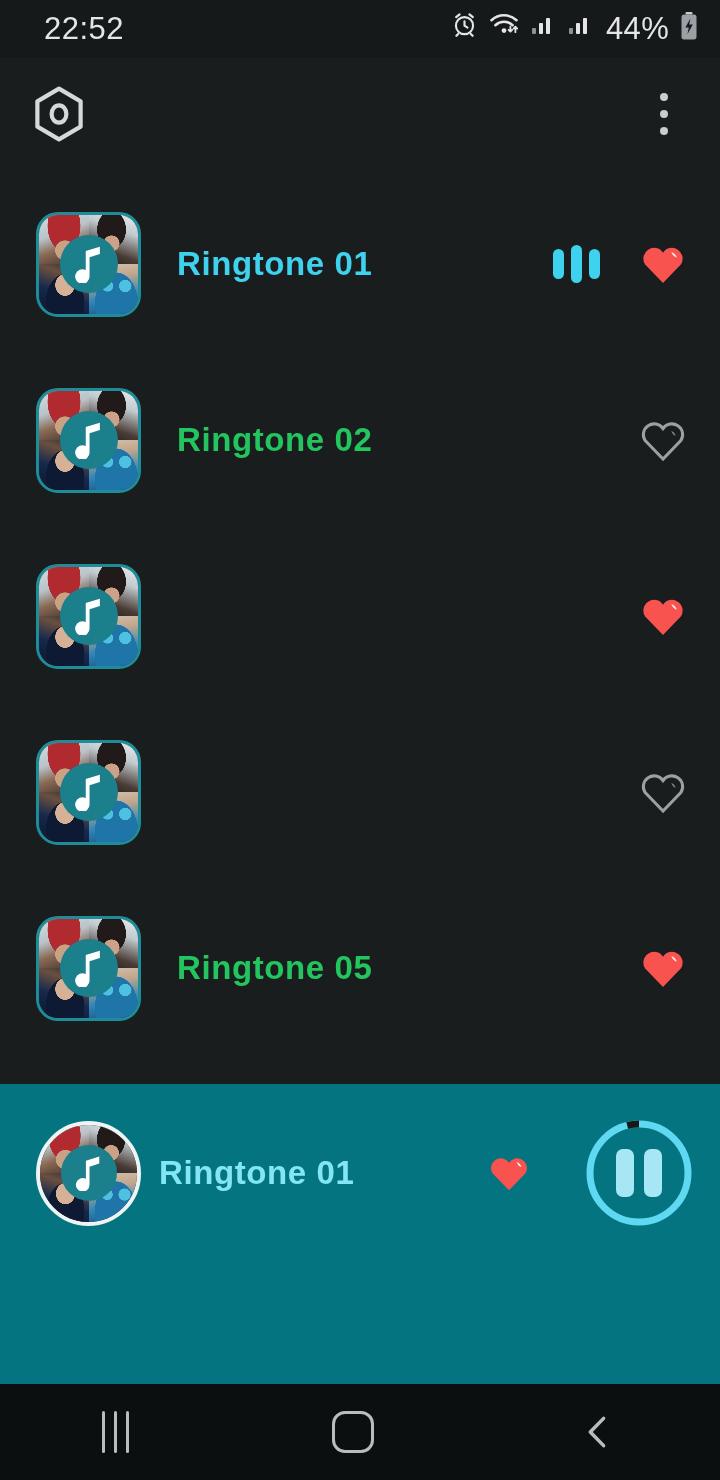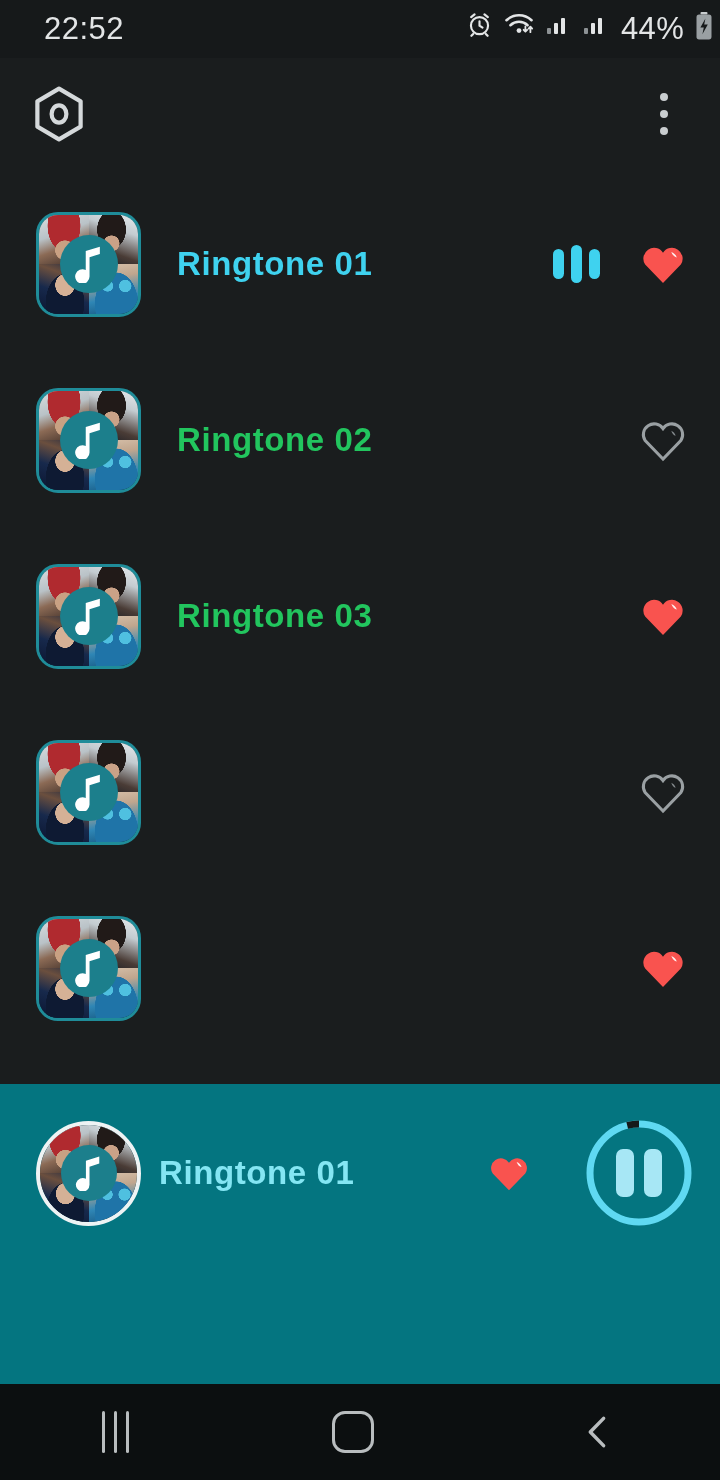--- a/index.html
+++ b/index.html
@@ -14,21 +14,21 @@
     width:720px; height:1480px;
     background:#1a1d1e;
     overflow:hidden;
   }
 
   
   #status-bar {
     position:absolute; top:0; left:0; width:720px; height:58px;
     background:#16191a;
     display:flex; align-items:center;
-    padding:0 7px 0 44px;
+    padding:0 22px 0 44px;
   }
   #status-time {
     color:#e3e5e6; font-size:31px; letter-spacing:0.5px;
     font-family:"Liberation Sans", sans-serif;
   }
   #status-icons {
     margin-left:auto; display:flex; align-items:flex-start; gap:11px;
   }
   #status-icons svg { display:block; }
   #battery-pct {
@@ -301,21 +301,20 @@
         <div class="q q1"></div>
           <div class="q q2"></div>
           <div class="q q3"></div>
           <div class="q q4"></div>
         <div class="note-badge">
           <svg viewBox="0 0 24 28">
               <path d="M20 1.2 9.6 4.4v14.1a5.3 5.3 0 1 0 2.8 4.6V9.1L20 6.6z" fill="#ffffff"></path>
             </svg>
         </div>
       </div>
-      <span class="row-title">Ringtone 03</span>
       <div class="row-right">
         <span>
           <svg class="heart" viewBox="0 0 32 30">
             <path d="M16 28.2 3.6 15.4A7.4 7.4 0 0 1 16 7.1a7.4 7.4 0 0 1 12.4 8.3z" fill="#f9534f"></path>
             <path d="M21.8 6.6c1.9.7 3.2 2.1 3.8 3.8-1.6-.2-3.1-1.8-3.8-3.8z" fill="#ffffff" opacity="0.92"></path>
           </svg>
         </span>
       </div>
     </div>
 
@@ -346,20 +345,21 @@
         <div class="q q1"></div>
           <div class="q q2"></div>
           <div class="q q3"></div>
           <div class="q q4"></div>
         <div class="note-badge">
           <svg viewBox="0 0 24 28">
               <path d="M20 1.2 9.6 4.4v14.1a5.3 5.3 0 1 0 2.8 4.6V9.1L20 6.6z" fill="#ffffff"></path>
             </svg>
         </div>
       </div>
+      <span class="row-title">Ringtone 05</span>
       <div class="row-right">
         <span>
           <svg class="heart" viewBox="0 0 32 30">
             <path d="M16 28.2 3.6 15.4A7.4 7.4 0 0 1 16 7.1a7.4 7.4 0 0 1 12.4 8.3z" fill="#f9534f"></path>
             <path d="M21.8 6.6c1.9.7 3.2 2.1 3.8 3.8-1.6-.2-3.1-1.8-3.8-3.8z" fill="#ffffff" opacity="0.92"></path>
           </svg>
         </span>
       </div>
     </div>
 

